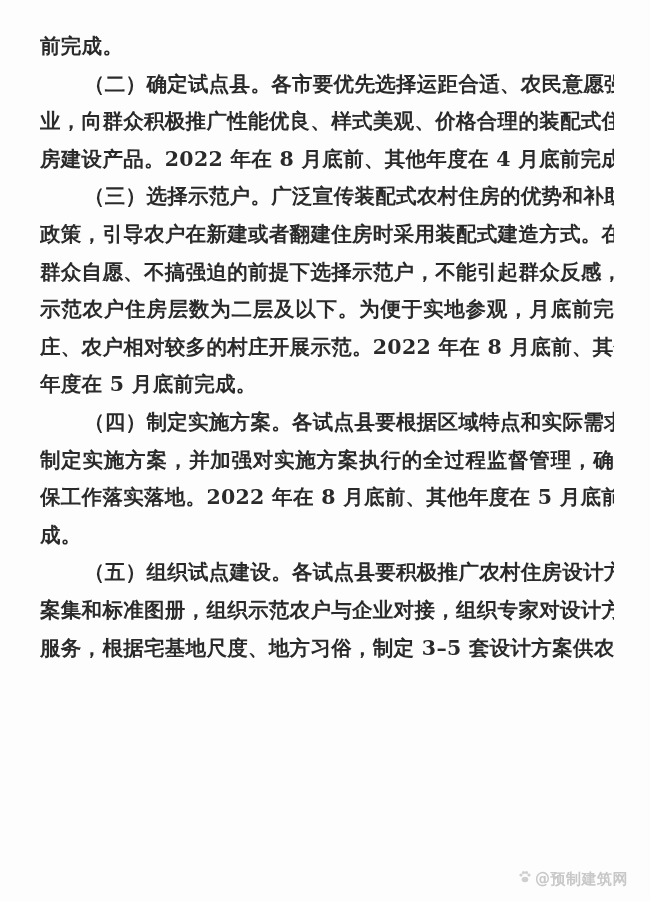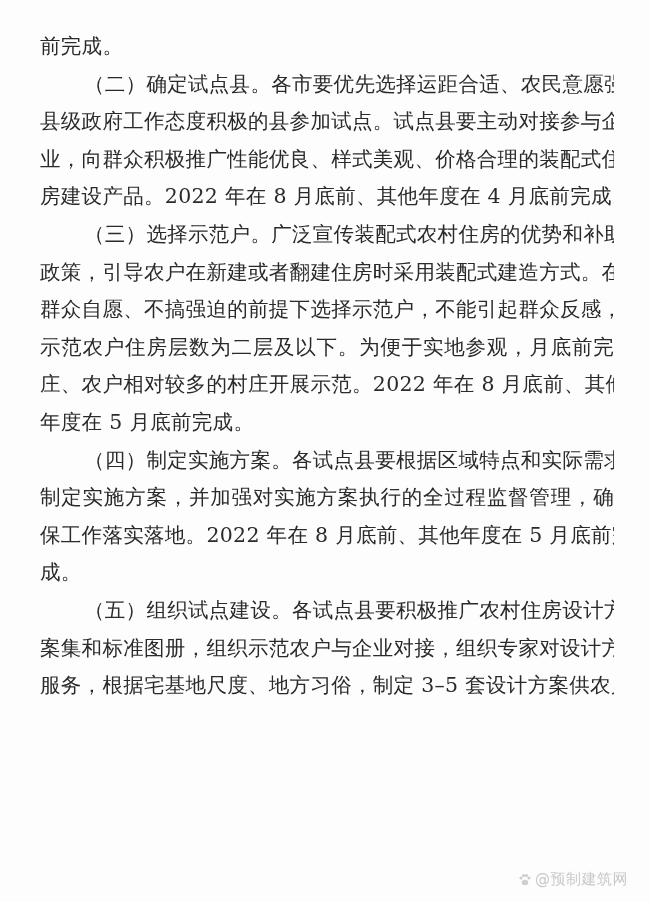--- a/index.html
+++ b/index.html
@@ -13,20 +13,21 @@
       position: relative;
       overflow: hidden;
       font-family: "DejaVu Serif", "Liberation Serif", serif;
       color: #2a2a2a;
     }
     .page {
       position: absolute;
       left: 0; top: 0;
       width: 650px; height: 902px;
       background: #fdfdfd;
+      font-weight: bold;
     }
     .text-block {
       position: absolute;
       left: 40px;
       top: 28px;
       width: 574px;
     }
     .line {
       height: 37.6px;
       line-height: 37.6px;
@@ -45,37 +46,35 @@
     }
     .watermark {
       position: absolute;
       right: 22px;
       top: 870px;
       font-family: "DejaVu Sans", "Liberation Sans", sans-serif;
       font-size: 15px;
       color: #c8c8c8;
       letter-spacing: 0.5px;
       display: flex;
-      align-items: center;
       gap: 3px;
     }
     .wm-icon {
       width: 14px;
       height: 14px;
       display: inline-block;
     }
   </style>
 </head>
 <body>
 
 <div class="page">
   <div class="text-block" id="text-block">
       <div class="line last">前完成。</div>
       <div class="line indent">（二）确定试点县。各市要优先选择运距合适、农民意愿强、</div>
-      <div class="line">县级政府工作态度积极的县参加试点。试点县要主动对接参与企</div>
       <div class="line">业，向群众积极推广性能优良、样式美观、价格合理的装配式住</div>
       <div class="line">房建设产品。2022 年在 8 月底前、其他年度在 4 月底前完成。</div>
       <div class="line indent">（三）选择示范户。广泛宣传装配式农村住房的优势和补助</div>
       <div class="line">政策，引导农户在新建或者翻建住房时采用装配式建造方式。在</div>
       <div class="line">群众自愿、不搞强迫的前提下选择示范户，不能引起群众反感，</div>
       <div class="line">示范农户住房层数为二层及以下。为便于实地参观，月底前完</div>
       <div class="line">庄、农户相对较多的村庄开展示范。2022 年在 8 月底前、其他</div>
       <div class="line last">年度在 5 月底前完成。</div>
       <div class="line indent">（四）制定实施方案。各试点县要根据区域特点和实际需求</div>
       <div class="line">制定实施方案，并加强对实施方案执行的全过程监督管理，确</div>

